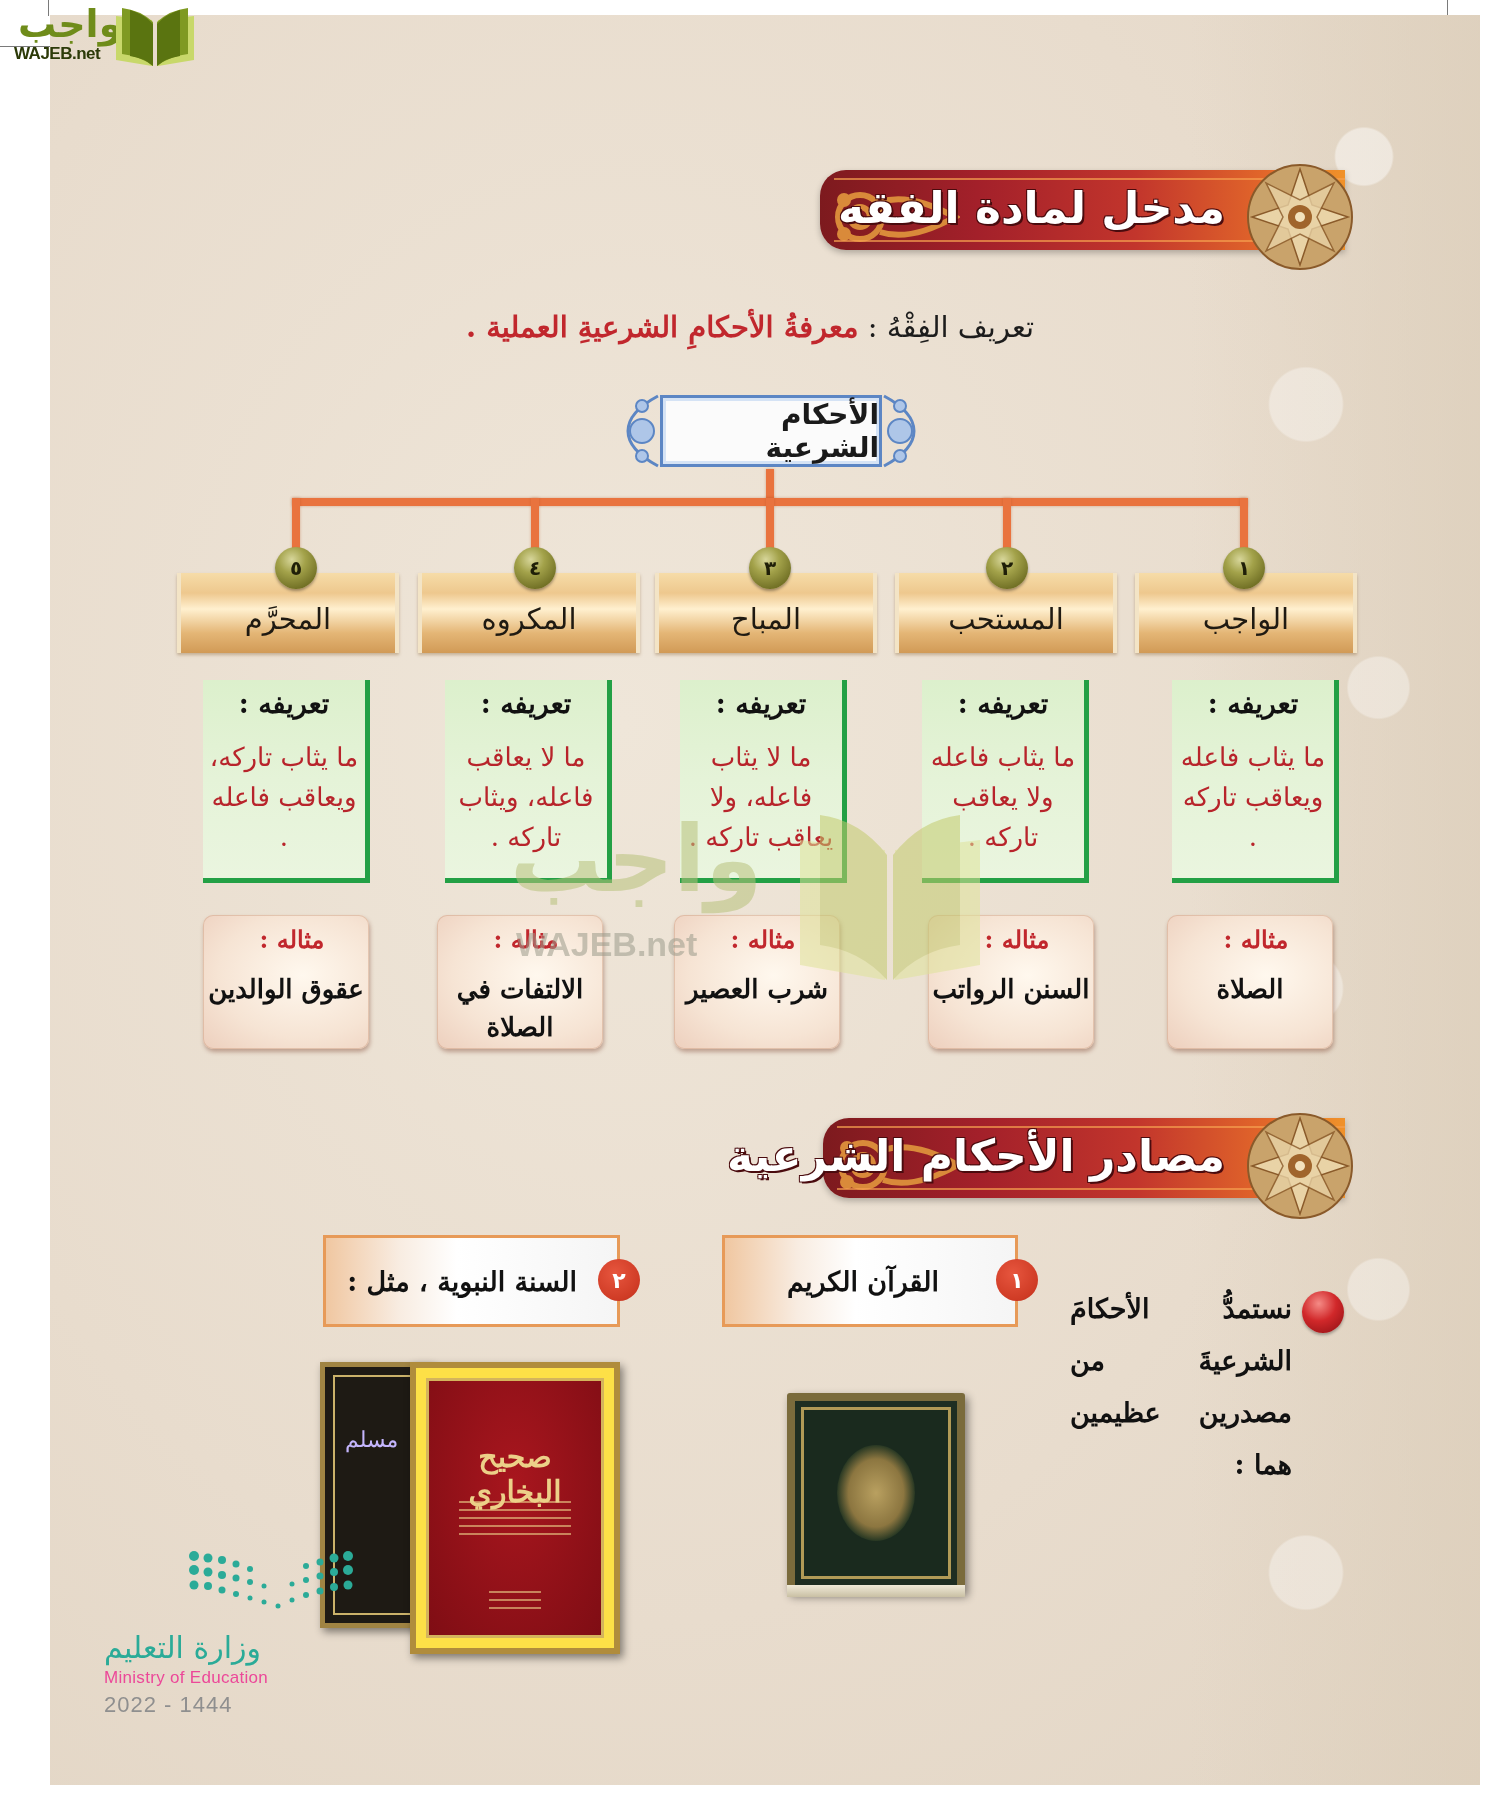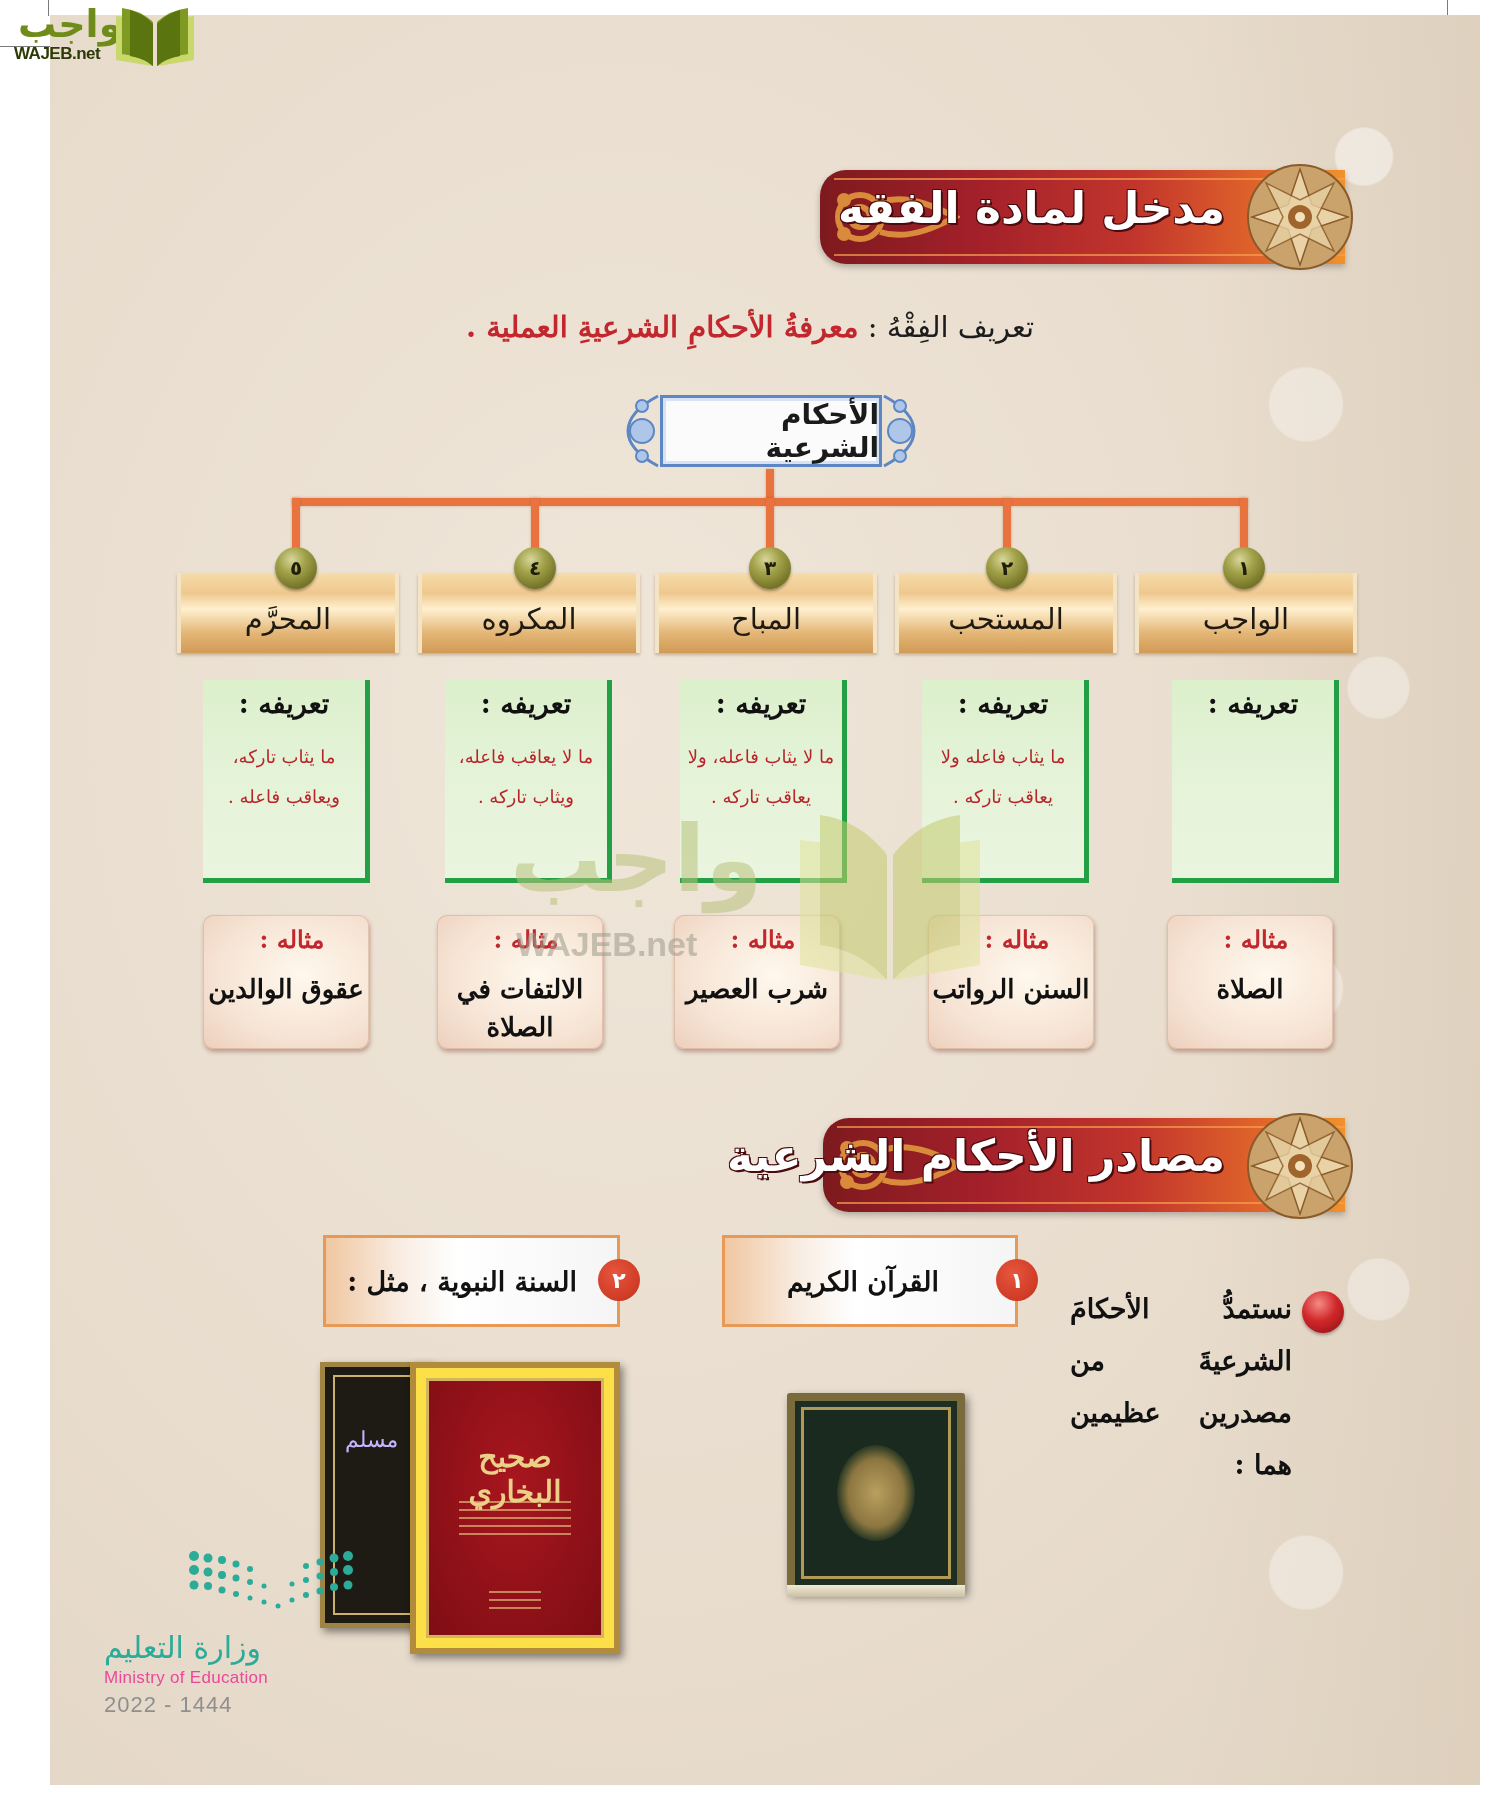--- a/index.html
+++ b/index.html
@@ -25,21 +25,21 @@
   .crop-mark { position: absolute; background: #7a7a7a; }
 
   
   .wajeb-logo { position: absolute; left: 8px; top: 2px; width: 185px; height: 65px; }
   .wajeb-ar { position: absolute; left: 10px; top: 0; font-size: 38px; font-weight: bold; color: #6f8c1a; font-family: "DejaVu Sans", sans-serif; line-height: 44px; }
   .wajeb-en { position: absolute; left: 6px; top: 42px; font-size: 17px; font-weight: bold; color: #2c3a08; font-family: "Liberation Sans", sans-serif; letter-spacing: -0.5px; }
   .wajeb-book { position: absolute; left: 106px; top: 4px; width: 82px; height: 60px; }
 
   
   .banner {
-    position: absolute; height: 94px; border-radius: 26px 0 0 26px;
+    position: absolute; height: 80px; border-radius: 26px 0 0 26px;
     background: linear-gradient(90deg, #7d1a1e 0%, #a3202a 30%, #c2352c 60%, #e2672a 85%, #f0922a 100%);
     box-shadow: 0 3px 6px rgba(0,0,0,0.25);
     text-align: center;
   }
   .banner::before {
     content: ""; position: absolute; left: 14px; right: 0; top: 8px; height: 2px; background: rgba(245,160,80,0.7);
   }
   .banner::after {
     content: ""; position: absolute; left: 14px; right: 0; bottom: 8px; height: 2px; background: rgba(245,160,80,0.7);
   }
@@ -89,21 +89,21 @@
   }
 
   
   .def-box {
     position: absolute; top: 680px; width: 167px; height: 203px;
     background: linear-gradient(180deg, #dcf0cc 0%, #e5f3d8 50%, #eaf5df 100%);
     border-right: 5px solid #23a045; border-bottom: 5px solid #23a045;
     text-align: center; direction: rtl; padding: 8px 6px 0 6px;
   }
   .def-label { font-size: 27px; font-weight: bold; color: #111; font-family: "DejaVu Serif", serif; }
-  .def-text { margin-top: 18px; font-size: 18px; line-height: 40px; color: #b8242b; font-family: "DejaVu Serif", serif; }
+  .def-text { margin-top: 18px; font-size: 26px; line-height: 40px; color: #b8242b; font-family: "DejaVu Serif", serif; }
 
   
   .ex-box {
     position: absolute; top: 915px; width: 166px; height: 134px; border-radius: 10px;
     background: radial-gradient(ellipse at 60% 45%, #fff8ee 0%, #f6e4d4 60%, #edcfbd 100%);
     box-shadow: 1px 3px 4px rgba(120,60,40,0.4), inset 0 0 0 1px rgba(200,150,120,0.4);
     text-align: center; direction: rtl; padding-top: 10px;
   }
   .ex-label { font-size: 24px; font-weight: bold; color: #c1272d; font-family: "DejaVu Serif", serif; padding-left: 12px; }
   .ex-text { margin-top: 16px; font-size: 26px; line-height: 38px; color: #111; font-weight: bold; font-family: "DejaVu Serif", serif; }
@@ -258,20 +258,21 @@
 <div class="num-ball" style="left:749px;">٣</div>
 
 <div class="cat" style="left:418px;">المكروه</div>
 <div class="num-ball" style="left:514px;">٤</div>
 
 <div class="cat" style="left:177px;">المحرَّم</div>
 <div class="num-ball" style="left:275px;">٥</div>
 
 <div class="def-box" style="left:1172px;">
   <div class="def-label">تعريفه :</div>
+  <div class="def-text">ما يثاب فاعله ويعاقب تاركه .</div>
 </div>
 <div class="def-box" style="left:922px;">
   <div class="def-label">تعريفه :</div>
   <div class="def-text">ما يثاب فاعله ولا يعاقب تاركه .</div>
 </div>
 <div class="def-box" style="left:680px;">
   <div class="def-label">تعريفه :</div>
   <div class="def-text">ما لا يثاب فاعله، ولا يعاقب تاركه .</div>
 </div>
 <div class="def-box" style="left:445px;">

